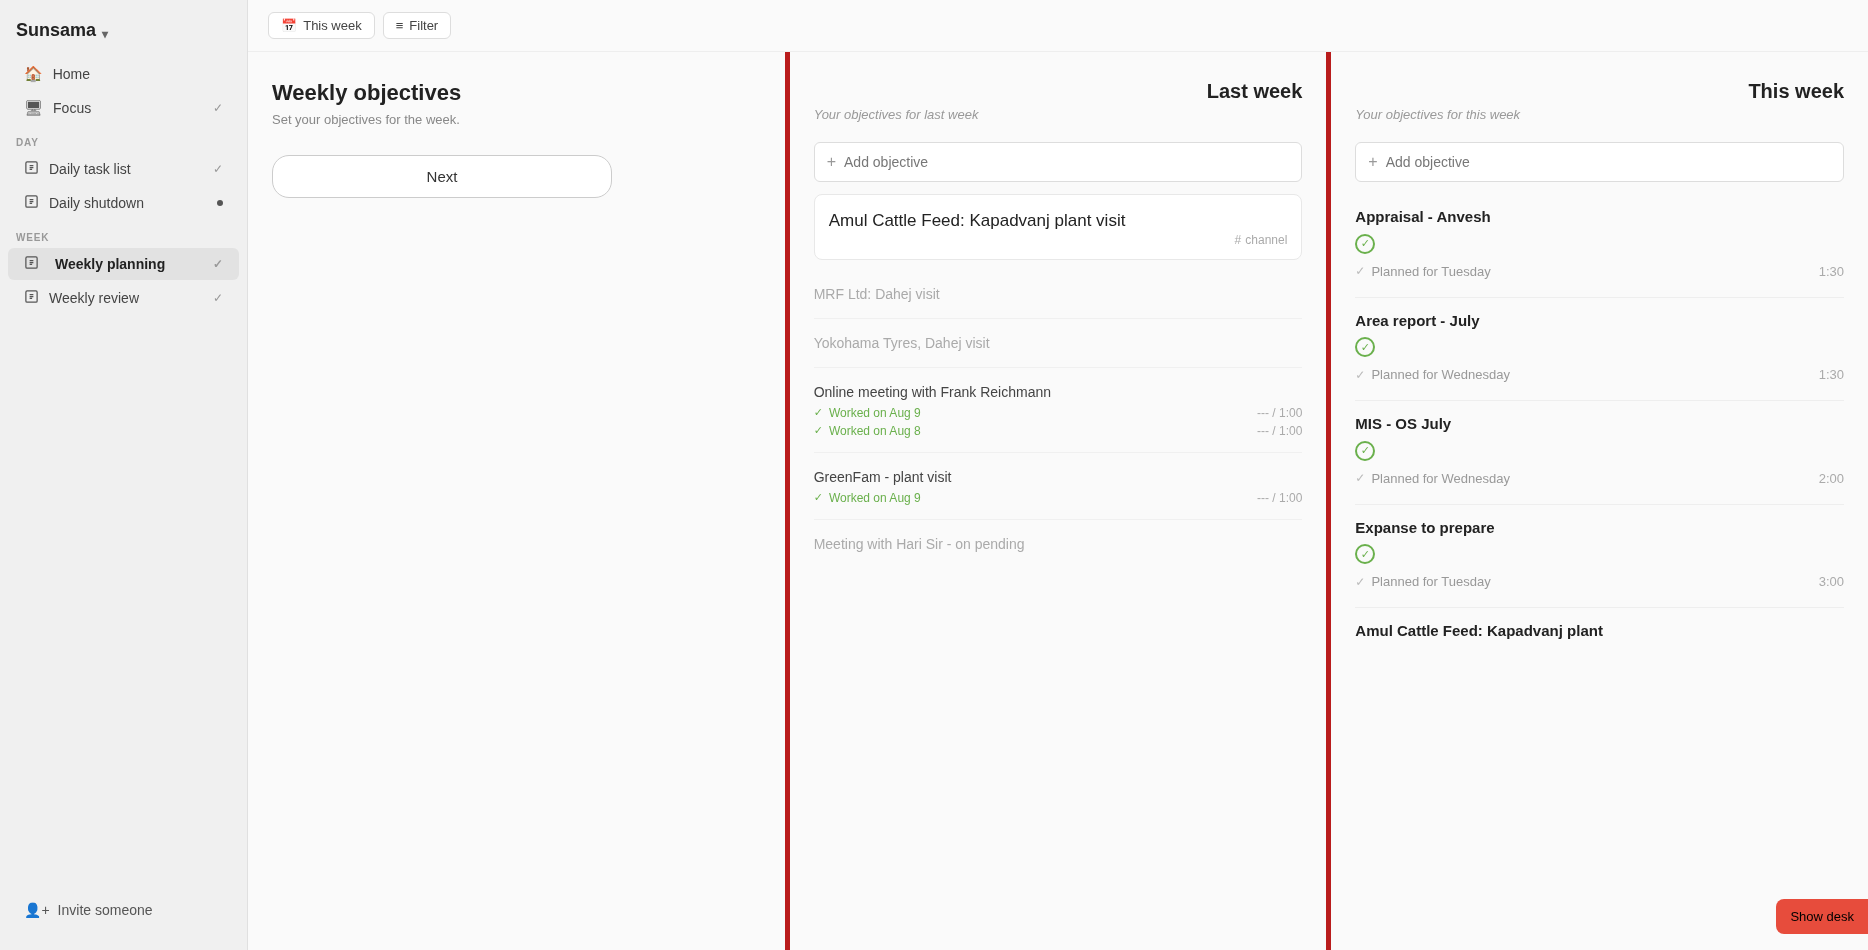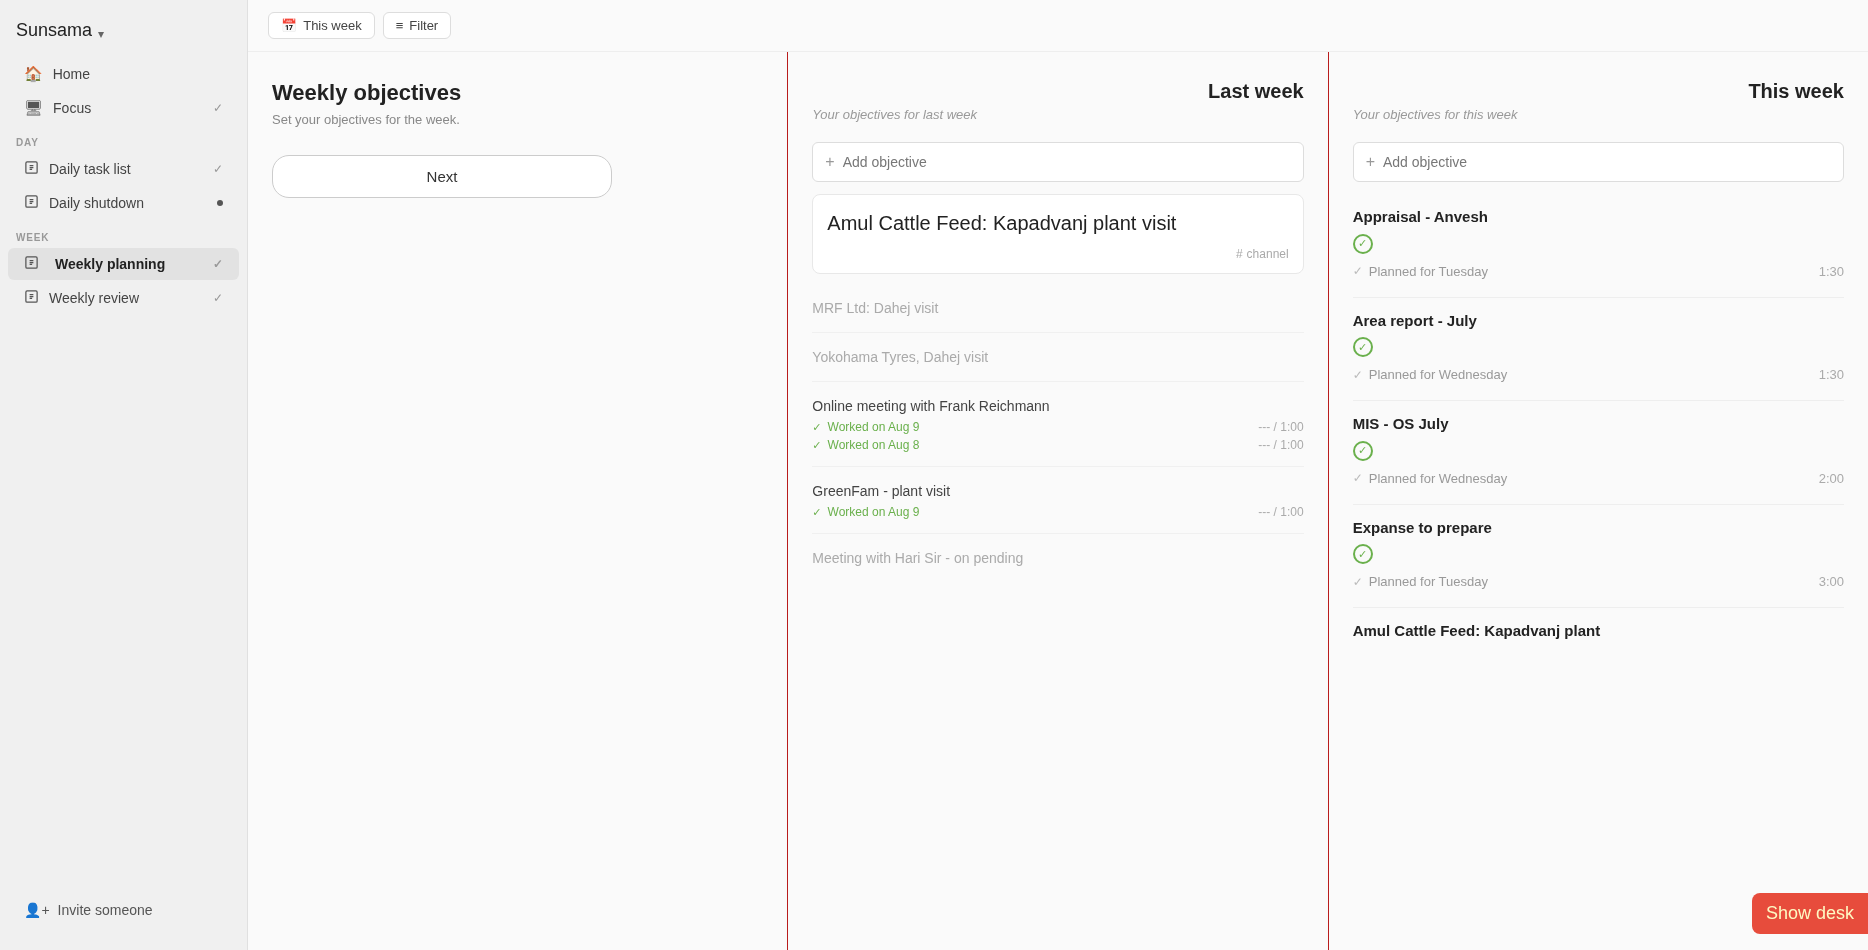--- a/index.html
+++ b/index.html
@@ -15,21 +15,21 @@
       padding: 16px 0;
       border-right: 1px solid #e0e0e0;
       flex-shrink: 0;
     }
     .sidebar-logo {
       display: flex;
       align-items: flex-end;
       gap: 6px;
       padding: 4px 16px 16px;
       font-size: 18px;
-      font-weight: 400;
+      font-weight: 700;
       color: #222;
       cursor: pointer;
     }
     .sidebar-logo-chevron {
       font-size: 12px;
       color: #666;
     }
     .sidebar-section-label {
       font-size: 10px;
       font-weight: 600;
@@ -116,21 +116,21 @@
     
     .columns {
       display: flex;
       flex: 1;
       overflow: hidden;
     }
     .col {
       flex: 1;
       padding: 28px 24px;
       overflow-y: auto;
-      border-right: 1px solid #b91c1c;
+      border-right: 5px solid #b91c1c;
     }
     .col:last-child { border-right: none; }
 
     
     .col-title {
       font-size: 22px;
       font-weight: 700;
       color: #222;
       margin-bottom: 6px;
     }
@@ -190,24 +190,23 @@
 
     
     .obj-card {
       background: white;
       border: 1px solid #e8e8e8;
       border-radius: 8px;
       padding: 14px 14px 12px;
       margin-bottom: 10px;
     }
     .obj-card-title {
-      font-size: 20px;
+      font-size: 17px;
       font-weight: 500;
       color: #222;
-      margin-bottom: 10px;
       line-height: 1.4;
     }
     .obj-card-meta {
       display: flex;
       align-items: center;
       gap: 4px;
       font-size: 12px;
       color: #aaa;
       justify-content: flex-end;
     }
@@ -278,25 +277,25 @@
     }
     .tw-obj-planned-check { font-size: 12px; color: #bbb; }
     .tw-obj-planned-time { margin-left: auto; font-size: 13px; color: #aaa; }
 
     
     .show-desk {
       position: fixed;
       bottom: 16px;
       right: 0;
       background: #e74c3c;
-      color: #fef9c3;
+      color: #000000;
       border: none;
       border-radius: 8px 0 0 8px;
       padding: 10px 14px;
-      font-size: 18px;
+      font-size: 13px;
       cursor: pointer;
       font-weight: 500;
     }
 
     
     .col::-webkit-scrollbar { width: 4px; }
     .col::-webkit-scrollbar-track { background: transparent; }
     .col::-webkit-scrollbar-thumb { background: #ddd; border-radius: 2px; }
   </style>
 </head>

